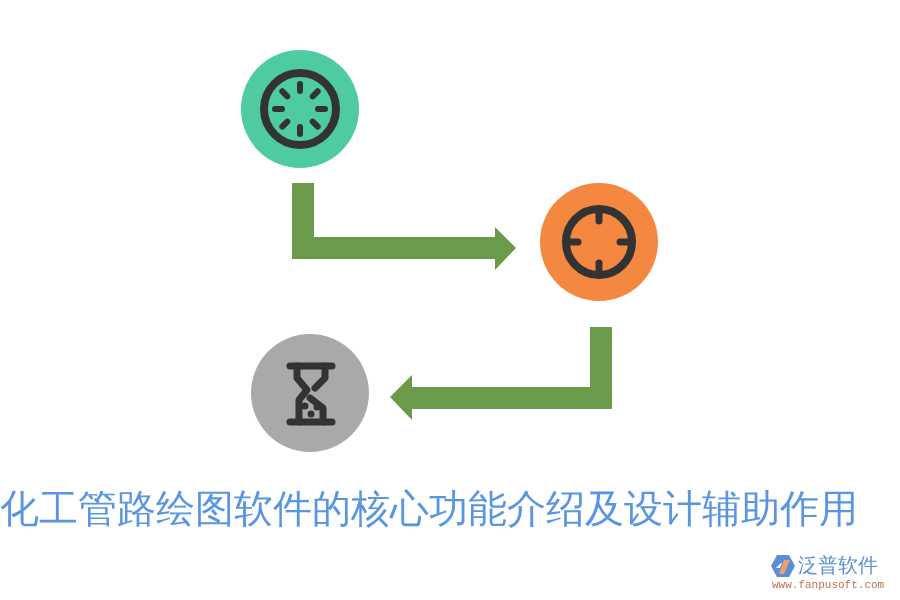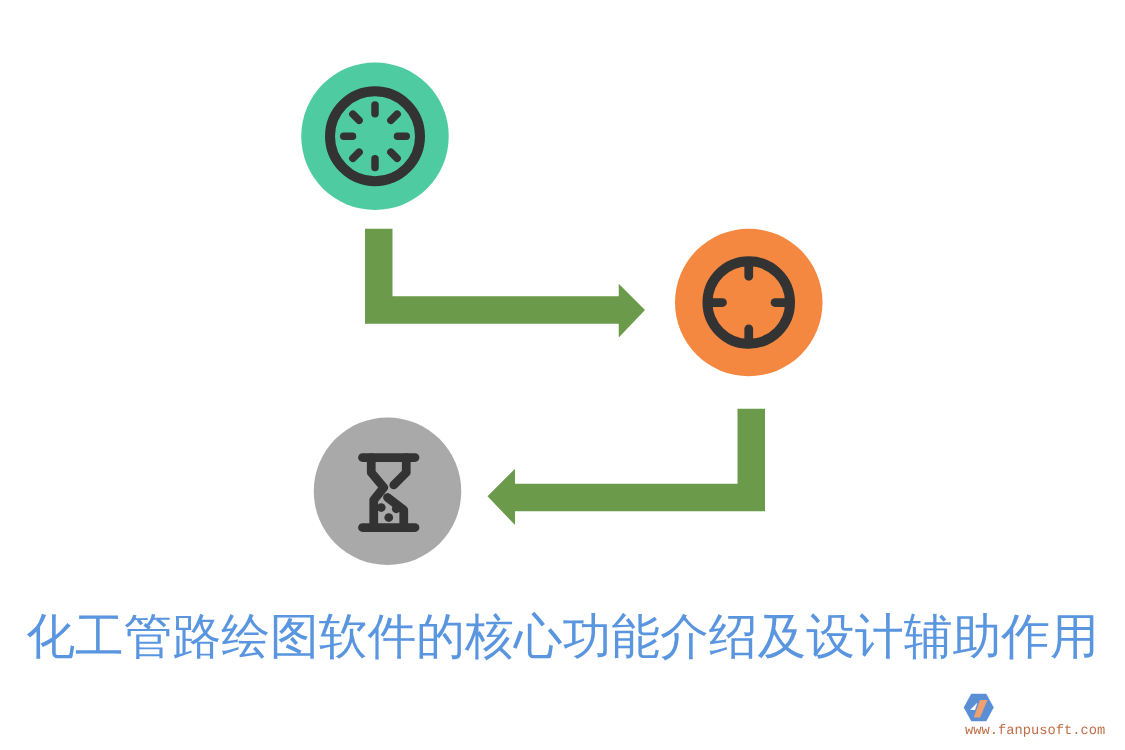--- a/index.html
+++ b/index.html
@@ -1,19 +1,19 @@
 <!DOCTYPE html>
 <html><head>
   <meta charset="utf-8">
   <style>
     html, body { margin: 0; padding: 0; }
     body { width: 900px; height: 600px; background: #ffffff; position: relative; overflow: hidden; font-family: "DejaVu Sans", sans-serif; }
     .abs { position: absolute; }
     .circle { border-radius: 50%; display: flex; align-items: center; justify-content: center; }
-    #title { left: 0; top: 482px; width: 900px; text-align: center; font-size: 39px; letter-spacing: 0px; white-space: nowrap; }
+    #title { left: 0; top: 482px; width: 900px; text-align: left; font-size: 39px; letter-spacing: 0px; white-space: nowrap; }
     #logo { left: 768px; top: 552px; width: 130px; height: 44px; }
     #logo .name { position: absolute; left: 30px; top: 0; font-size: 20px; color: #5a8fd6; white-space: nowrap; }
     #logo .url { position: absolute; left: 4px; top: 27px; font-size: 11px; color: #c0704a; font-family: Liberation Mono, monospace; white-space: nowrap; }
   </style>
 </head>
 <body>
 
 <div class="abs circle" style="left:241px; top:50px; width:118px; height:118px; background:#4ecba0;">
   <svg width="90" height="90" viewBox="0 0 90 90">
     <circle cx="45" cy="45" r="36" fill="none" stroke="#333" stroke-width="8"></circle>
@@ -68,14 +68,15 @@
 </div>
 
 <div id="title" class="abs" style="color:#5a96e0;">化工管路绘图软件的核心功能介绍及设计辅助作用</div>
 
 <div id="logo" class="abs">
   <svg class="abs" style="left:2px; top:2px;" width="26" height="24" viewBox="0 0 26 24">
     <path d="M7 1 H19 L25 12 L19 23 H7 L1 12 Z" fill="#5a8fd6"></path>
     <path d="M9 20 L14 6 H20 L14 20 Z" fill="#f0a070"></path>
     <path d="M6 14 L12 8 L10 14 Z" fill="#ffffff"></path>
   </svg>
+  <span class="name">泛普软件</span>
   <span class="url">www.fanpusoft.com</span>
 </div>
 
 </body></html>

